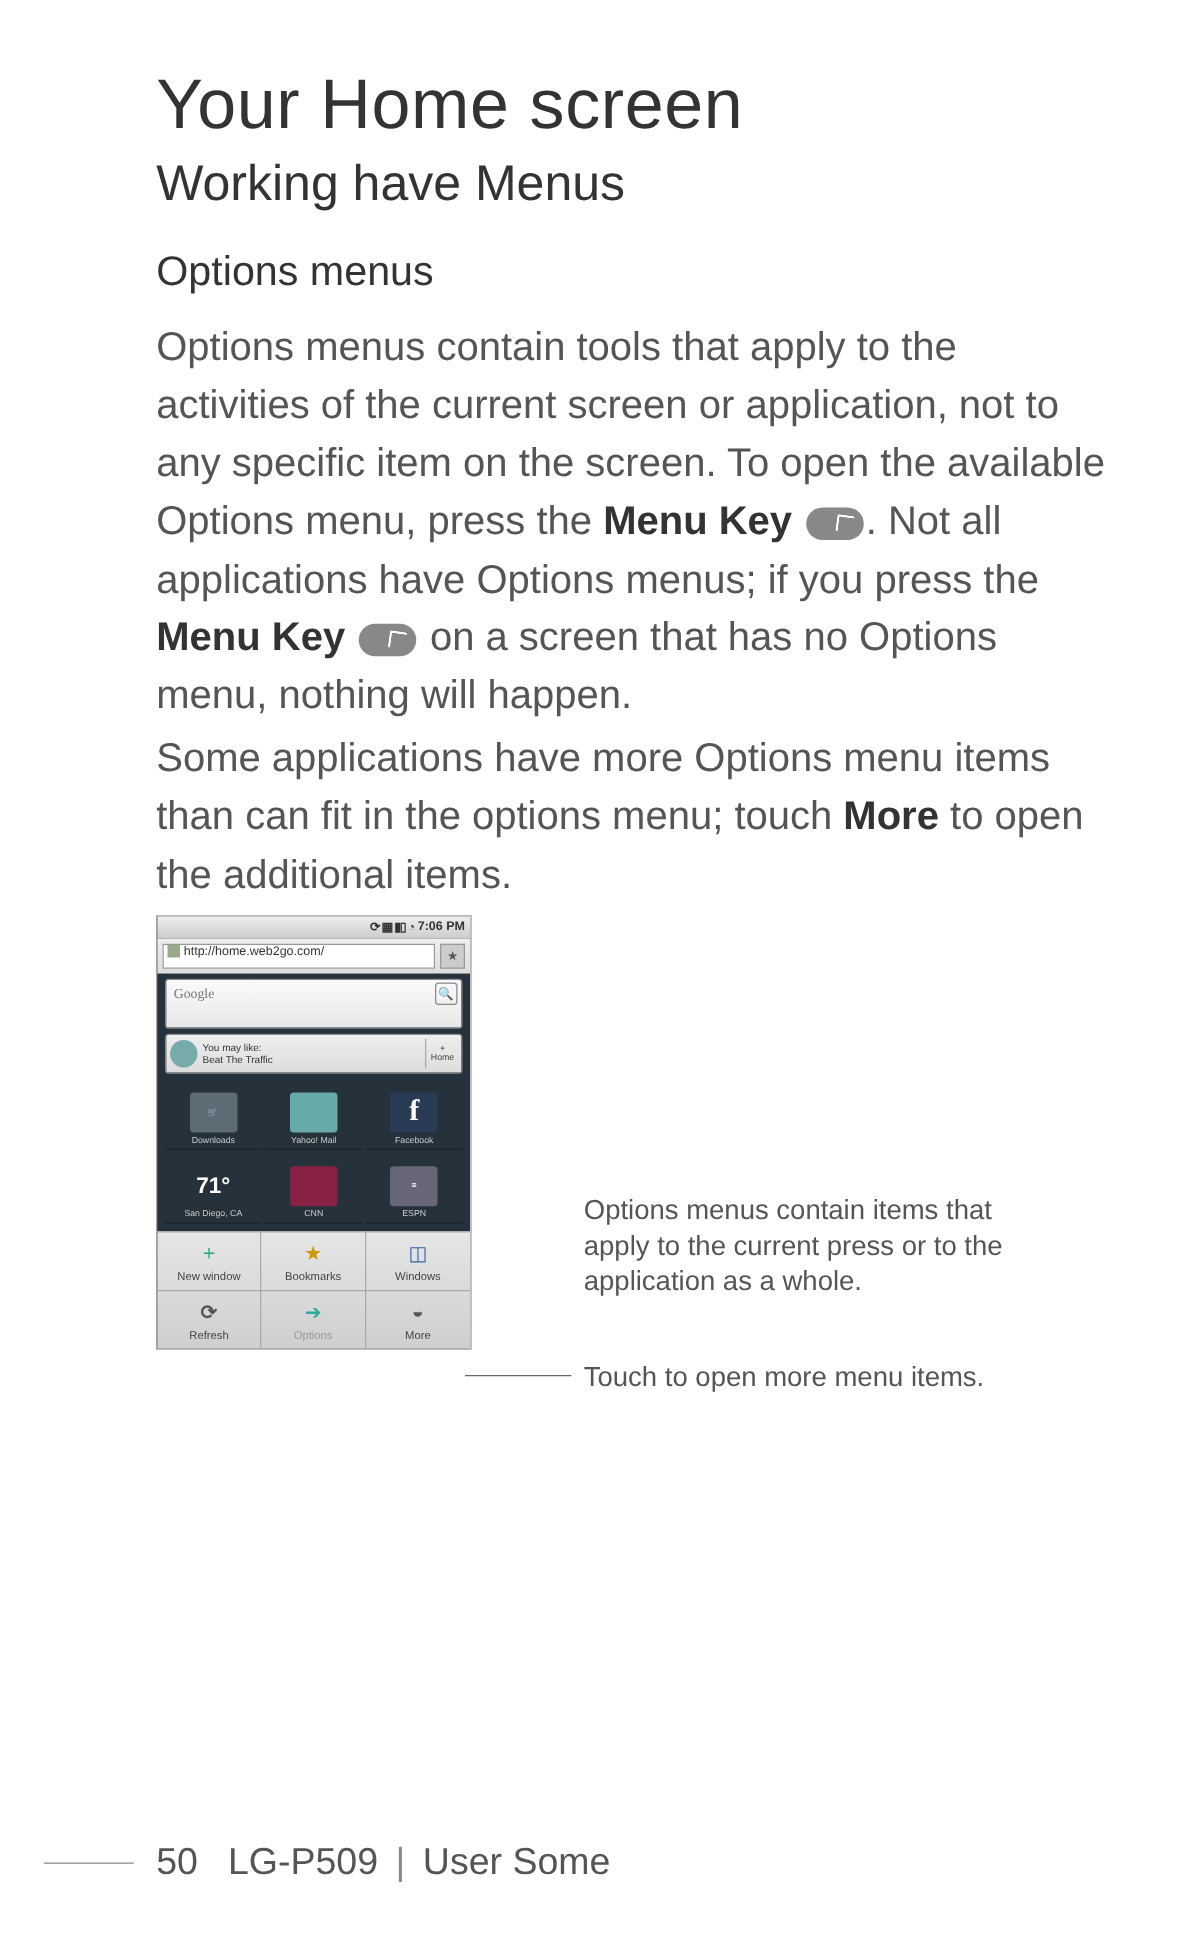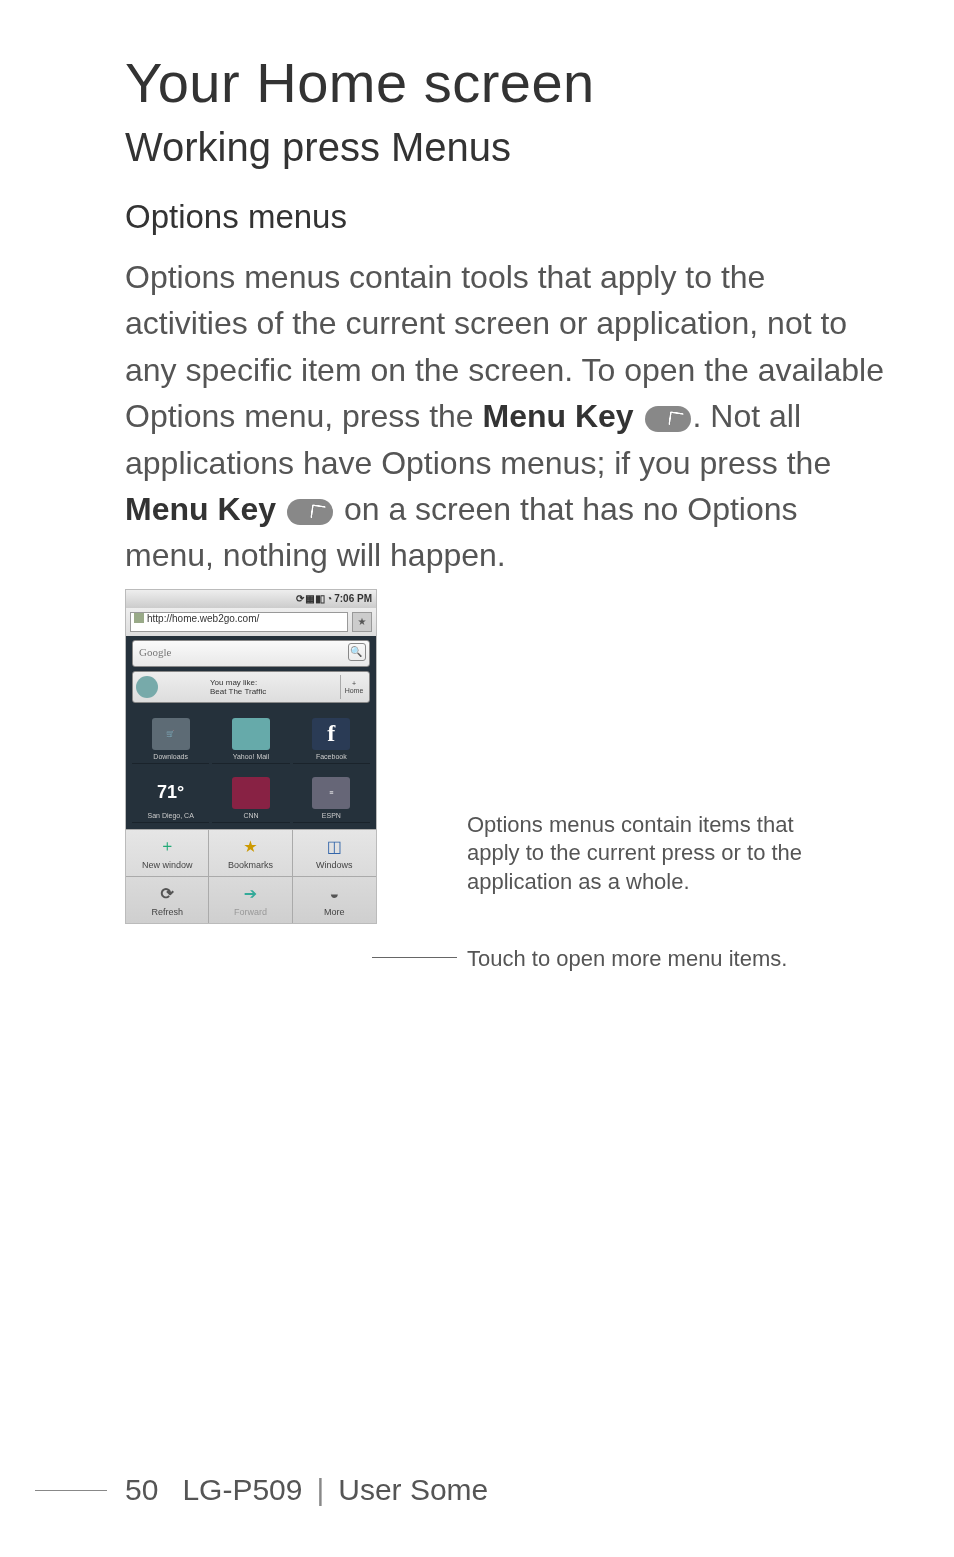--- a/index.html
+++ b/index.html
@@ -126,33 +126,33 @@
     background: #25313b;
     padding: 4px 6px 6px 6px;
   }
   .gsearch {
     display: flex;
     align-items: center;
     background: linear-gradient(#fafafa,#e8e8e8);
     border-radius: 3px;
     height: 22px;
     border: 1px solid #888;
-    padding: 0 3px 3px 6px;
+    padding: 0 3px 16px 6px;
     margin-bottom: 4px;
   }
   .gsearch .glogo { color:#777; font-family: Georgia, serif; font-size:11px; }
   .gsearch .mag { width:16px; height:16px; border:1px solid #888; border-radius:3px; display:flex; align-items:center; justify-content:center; color:#555; }
   .promo {
     display:flex; align-items:center;
     background: linear-gradient(#eee,#ddd);
     border-radius:3px;
     height: 30px;
     border:1px solid #888;
     padding: 0 2px 0 3px;
-    font-size: 8px; color:#333;gap:48px;
+    font-size: 8px; color:#333;
   }
   .promo .globe { width:22px; height:22px; border-radius:11px; background:#7aa; margin-right:4px; }
   .promo .plushome { width:26px; height:24px; border-left:1px solid #aaa; display:flex; flex-direction:column; align-items:center; justify-content:center; color:#444; font-size:7px; }
   .tiles { display:grid; grid-template-columns:repeat(3,1fr); gap:3px; margin-top:5px; }
   .tile { height:52px; display:flex; flex-direction:column; align-items:center; justify-content:flex-end; font-size:7px; color:#ccc; padding-bottom:3px; border-bottom:1px solid #1a232b; }
   .tile .tile-ic { width:38px; height:32px; border-radius:3px; margin-bottom:3px; display:flex; align-items:center; justify-content:center; color:#fff; font-weight:bold; }
   .ic-cart { background:#5d6b75; }
   .ic-globe { background:#6aa; border-radius:16px; width:28px; height:28px;}
   .ic-fb { background:#2a3b55; font-size:24px; font-family:Georgia,serif; }
   .ic-weather { background:transparent; color:#eee; font-size:18px; font-weight:600; }
@@ -225,34 +225,37 @@
   }
   .footer .pn { margin-right: 24px; }
   .footer .sep { margin: 0 14px; color:#888; }
 </style>
 </head>
 <body>
 
 <div class="page">
 
   <h1>Your Home screen</h1>
-  <h2>Working press Menus</h2>
+  <h2>Working have Menus</h2>
 
 
   <h3>Options menus</h3>
 
   <p class="body">
     <span>Options menus contain tools that apply to the activities of the current screen or application, not to any specific item on the screen. To open the available Options menu, press the </span>
     <span class="bold-inline">Menu Key</span>
     <span class="menu-key-icon"></span><span>. Not all applications have Options menus; if you press the </span>
     <span class="bold-inline">Menu Key</span>
     <span class="menu-key-icon"></span>
     <span> on a screen that has no Options menu, nothing will happen.</span>
   </p>
 
+  <p class="body">
+    <span>Some applications have more Options menu items than can fit in the options menu; touch </span><span class="bold-inline">More</span><span> to open the additional items.</span>
+  </p>
 
   <div class="figure-row">
 
     <div class="phone">
 
       <div class="status-bar">
         <span class="status-icons">⟳ ▦ ▮▯ ◔</span>
         <span>7:06 PM</span>
       </div>
 
@@ -324,21 +327,21 @@
         <div class="opt">
           <div class="oi oi-win">◫</div>
           <span>Windows</span>
         </div>
         <div class="opt">
           <div class="oi oi-ref">⟳</div>
           <span>Refresh</span>
         </div>
         <div class="opt opt-forward">
           <div class="oi oi-fwd">➔</div>
-          <span>Forward</span>
+          <span>Options</span>
         </div>
         <div class="opt">
           <div class="oi oi-more">◒</div>
           <span>More</span>
         </div>
       </div>
 
     </div>
 
     <div class="annotations">

